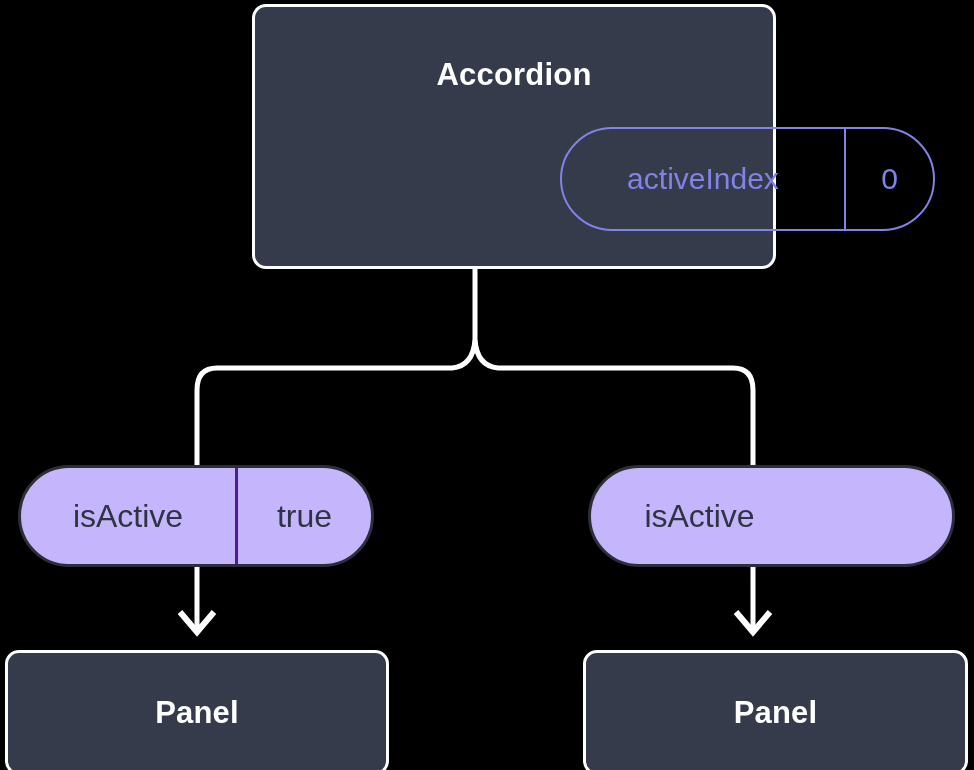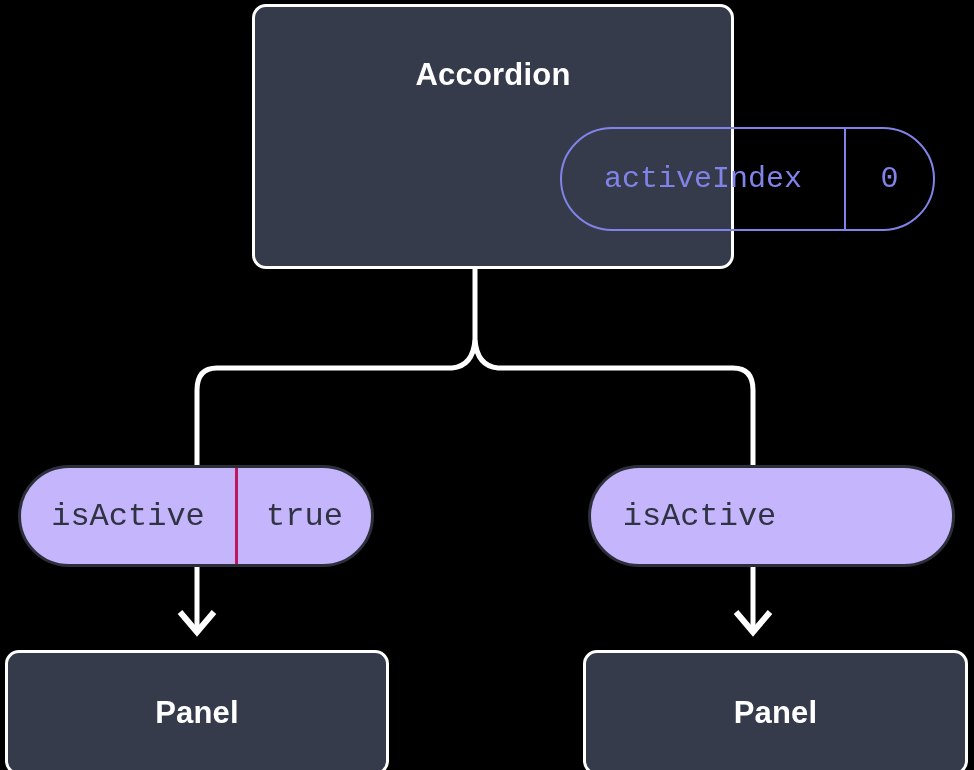--- a/index.html
+++ b/index.html
@@ -43,21 +43,21 @@
     font-size: 31px;
     font-weight: 700;
     letter-spacing: 0.2px;
     line-height: 1;
     white-space: nowrap;
   }
 
   #node-accordion {
     left: 252px;
     top: 4px;
-    width: 482px;
+    width: 524px;
     height: 265px;
     justify-content: flex-start;
     padding-top: 52px;
   }
   #node-panel-left {
     left: 5px;
     top: 650px;
     width: 384px;
     height: 125px;
     justify-content: flex-start;
@@ -80,21 +80,20 @@
     align-items: stretch;
     border-radius: 999px;
     overflow: hidden;
   }
   .pill-cell {
     display: flex;
     align-items: center;
     justify-content: center;
     white-space: nowrap;
     box-sizing: border-box;
-    font-family: Liberation Mono, monospace;
   }
 
   
   .pill-outline {
     border: 2px solid #8183e8;
     background: transparent;
   }
   .pill-outline .pill-key {
     color: #8183e8;
     font-size: 30px;
@@ -112,21 +111,21 @@
     background: #c4b5fd;
     border: 3px solid #2c2f3a;
   }
   .pill-filled .pill-key {
     color: #2f3342;
     font-size: 32px;
   }
   .pill-filled .pill-val {
     color: #2f3342;
     font-size: 32px;
-    border-left: 3px solid #be185d;
+    border-left: 3px solid #4c1d95;
   }
 
   #pill-active-index {
     left: 305px;
     top: 120px;
     width: 375px;
     height: 104px;
   }
   #pill-is-active-left {
     left: 18px;

